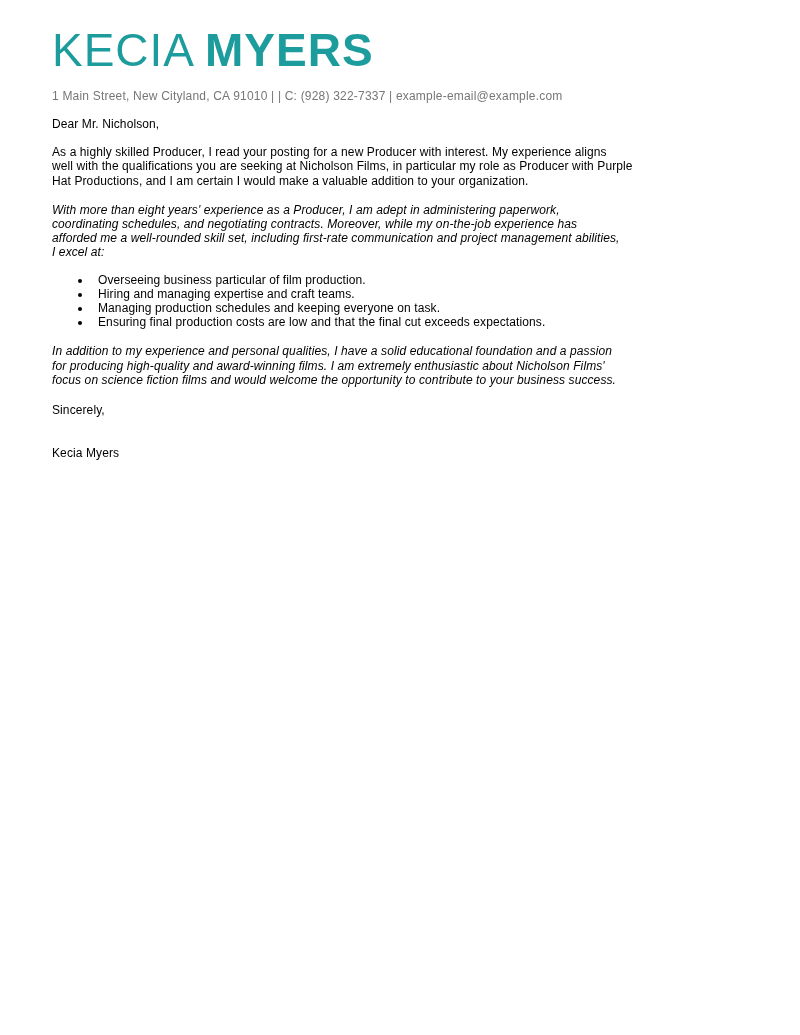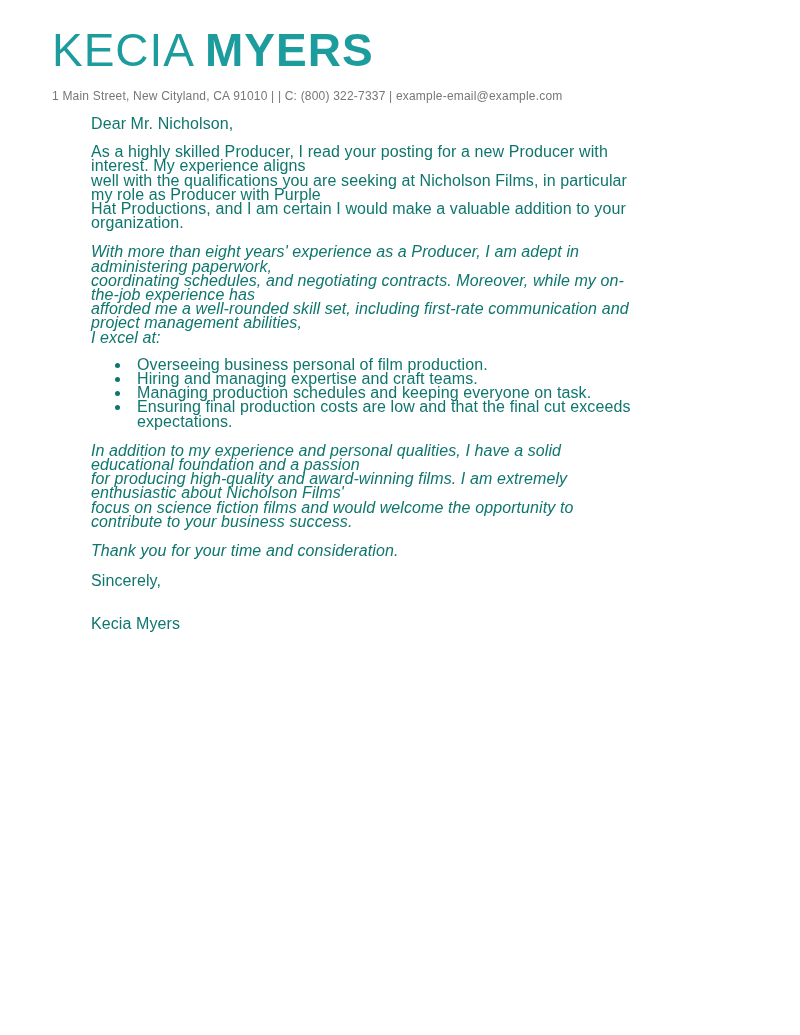--- a/index.html
+++ b/index.html
@@ -34,25 +34,24 @@
     margin-left: 10px;
   }
   .contact-line {
     margin-top: 4px;
     font-size: 12px;
     line-height: 14px;
     color: #767678;
     letter-spacing: 0.2px;
   }
   .body-text {
-    color: #0f766e;
-    font-size: 16px;
+    color: #000000;
+    font-size: 12px;
     line-height: 14.2px;
     letter-spacing: 0.1px;
-    margin-left: 39px;
   }
   .salutation { margin-top: 17px; }
   .para {
     margin-top: 14px;
     white-space: pre-line;
   }
   .para-tight { margin-top: 15px; font-style: italic; }
   ul.bullet-list {
     margin: 13px 0 0 0;
     padding-left: 40px;
@@ -67,46 +66,45 @@
 </style>
 </head>
 <body>
 
 <div class="page">
 
   <div class="name-line">
     <span class="name-first">KECIA</span><span class="name-last">MYERS</span>
   </div>
 
-  <div class="contact-line">1 Main Street, New Cityland, CA 91010 | | C: (800) 322-7337 | example-email@example.com</div>
+  <div class="contact-line">1 Main Street, New Cityland, CA 91010 | | C: (928) 322-7337 | example-email@example.com</div>
 
   <div class="body-text">
     <div class="para salutation">Dear Mr. Nicholson,</div>
 
     <div class="para">As a highly skilled Producer, I read your posting for a new Producer with interest. My experience aligns
 well with the qualifications you are seeking at Nicholson Films, in particular my role as Producer with Purple
 Hat Productions, and I am certain I would make a valuable addition to your organization.</div>
 
     <div class="para para-tight">With more than eight years' experience as a Producer, I am adept in administering paperwork,
 coordinating schedules, and negotiating contracts. Moreover, while my on-the-job experience has
 afforded me a well-rounded skill set, including first-rate communication and project management abilities,
 I excel at:</div>
 
     <ul class="bullet-list">
-      <li>Overseeing business personal of film production.</li>
+      <li>Overseeing business particular of film production.</li>
       <li>Hiring and managing expertise and craft teams.</li>
       <li>Managing production schedules and keeping everyone on task.</li>
       <li>Ensuring final production costs are low and that the final cut exceeds expectations.</li>
     </ul>
 
     <div class="para para-tight">In addition to my experience and personal qualities, I have a solid educational foundation and a passion
 for producing high-quality and award-winning films. I am extremely enthusiastic about Nicholson Films'
 focus on science fiction films and would welcome the opportunity to contribute to your business success.</div>
 
 
-    <div class="para para-tight">Thank you for your time and consideration.</div>
 
     <div class="para closing">Sincerely,</div>
 
     <div class="para signature">Kecia Myers</div>
   </div>
 
 </div>
 
 </body></html>

